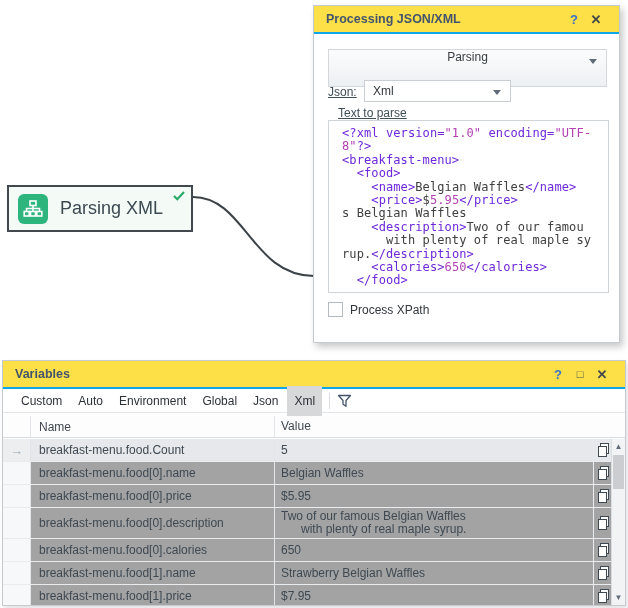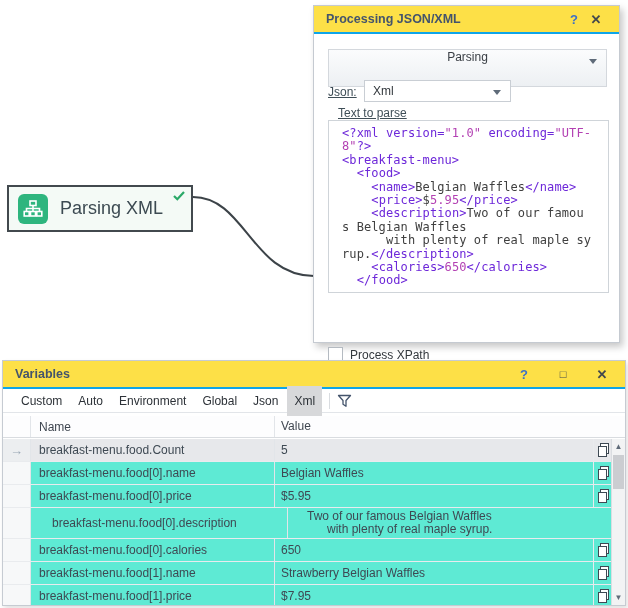--- a/index.html
+++ b/index.html
@@ -42,50 +42,50 @@
     text-decoration:underline; }
 
   .code-area { position:absolute; left:14px; top:114px; width:281px; height:173px;
     border:1px solid #cfd4d9; background:#fff; padding:6px 0 0 13px; overflow:hidden; }
   .code-line { font-family:"DejaVu Sans Mono", monospace; font-size:12px;
     line-height:13.4px; white-space:pre; letter-spacing:.1px; }
   .tok-tag { color:#6d28d9; }
   .tok-txt { color:#404040; }
   .tok-val { color:#b341b3; }
 
-  .xpath-row { position:absolute; left:14px; top:296px; display:flex; align-items:center;margin-top:45px; }
+  .xpath-row { position:absolute; left:14px; top:296px; display:flex; align-items:center; }
   .checkbox { width:15px; height:15px; background:#fff; border:1px solid #b4bac1;
     display:inline-block; }
   .xpath-label { margin-left:7px; color:#33383d; }
 
   
   .vars { position:absolute; left:2px; top:360px; width:624px; height:246px;
     background:#fff; border:1px solid #c6cbd2; box-shadow:2px 3px 5px rgba(0,0,0,.12); }
-  .vars .titlebar { height:28px;gap:17px; }
+  .vars .titlebar { height:28px; }
   .tb-max { font-size:11px; }
   .tabs { position:absolute; left:0; top:28px; right:0; height:24px; background:#fff;
     border-bottom:1px solid #e2e5e9; display:flex; align-items:center; padding-left:11px; }
   .tab { padding:8px 7px; margin-right:2px; color:#2d3238; cursor:default; }
   .tab.selected { background:#d7d8da; }
   .tab-sep { width:1px; height:16px; background:#d9dce0; margin:0 7px 0 5px; }
   .filter-btn { display:flex; align-items:center; }
 
   .thead { position:absolute; left:0; top:55px; right:0; height:22px; background:#fdfdfe;
     border-bottom:1px solid #d9dce0; display:flex; color:#3f4650; }
   .thead .c-ind { border-right:1px solid #e2e5e9; }
   .c-ind { width:28px; flex:none; display:flex; align-items:center; justify-content:center; }
   .c-name { width:244px; flex:none; padding:0 4px 0 8px; display:flex; align-items:center;
     border-right:1px solid #e2e5e9; overflow:hidden; white-space:nowrap; }
   .c-val { width:318px; flex:none; padding:2px 4px 2px 6px; display:flex; align-items:center;
     white-space:pre-wrap; line-height:13px; overflow:hidden; }
   .c-copy { width:20px; flex:none; display:flex; align-items:center; justify-content:center;
     border-left:1px solid #e9ebee; }
   .tbody { position:absolute; left:0; top:78px; right:14px; bottom:0; overflow:hidden; }
-  .vrow { display:flex; height:23px; border-bottom:1px solid #e9ebee; background:#5eead4; }
-  .vrow.tall { height:31px;gap:13px; }
+  .vrow { display:flex; height:23px; border-bottom:1px solid #e9ebee; background:#a3a3a3; }
+  .vrow.tall { height:31px; }
   .vrow.selected { background:#e7e8eb; }
   .vrow .c-ind { background:#f7f8f9; border-right:1px solid #e2e5e9; }
   .vrow.selected .c-ind { background:#eceef0; }
   .arrow-cur { color:#9aa7b5; font-size:13px; }
 
   .vscroll { position:absolute; right:0; top:78px; bottom:0; width:14px; background:#f2f3f4;
     border-left:1px solid #dadde1; }
   .vscroll .sb-up { position:absolute; top:3px; left:0; right:0; text-align:center;
     font-size:8px; color:#5f6b79; }
   .vscroll .sb-down { position:absolute; bottom:3px; left:0; right:0; text-align:center;
@@ -138,22 +138,22 @@
 
   <span class="parse-label">Text to parse</span>
 
   <div class="code-area">
       <div class="code-line"><span class="tok-tag">&lt;?xml version=</span><span class="tok-val">"1.0"</span><span class="tok-tag"> encoding=</span><span class="tok-val">"UTF-</span></div>
       <div class="code-line"><span class="tok-val">8"</span><span class="tok-tag">?&gt;</span></div>
       <div class="code-line"><span class="tok-tag">&lt;breakfast-menu&gt;</span></div>
       <div class="code-line"><span class="tok-txt">  </span><span class="tok-tag">&lt;food&gt;</span></div>
       <div class="code-line"><span class="tok-txt">    </span><span class="tok-tag">&lt;name&gt;</span><span class="tok-txt">Belgian Waffles</span><span class="tok-tag">&lt;/name&gt;</span></div>
       <div class="code-line"><span class="tok-txt">    </span><span class="tok-tag">&lt;price&gt;</span><span class="tok-txt">$</span><span class="tok-val">5.95</span><span class="tok-tag">&lt;/price&gt;</span></div>
+      <div class="code-line"><span class="tok-txt">s Belgian Waffles</span></div>
       <div class="code-line"><span class="tok-txt">    </span><span class="tok-tag">&lt;description&gt;</span><span class="tok-txt">Two of our famou</span></div>
-      <div class="code-line"><span class="tok-txt">s Belgian Waffles</span></div>
       <div class="code-line"><span class="tok-txt">      with plenty of real maple sy</span></div>
       <div class="code-line"><span class="tok-txt">rup.</span><span class="tok-tag">&lt;/description&gt;</span></div>
       <div class="code-line"><span class="tok-txt">    </span><span class="tok-tag">&lt;calories&gt;</span><span class="tok-val">650</span><span class="tok-tag">&lt;/calories&gt;</span></div>
       <div class="code-line"><span class="tok-txt">  </span><span class="tok-tag">&lt;/food&gt;</span></div>
     </div>
 
   <div class="xpath-row">
     <span class="checkbox"></span>
     <span class="xpath-label">Process XPath</span>
   </div>

